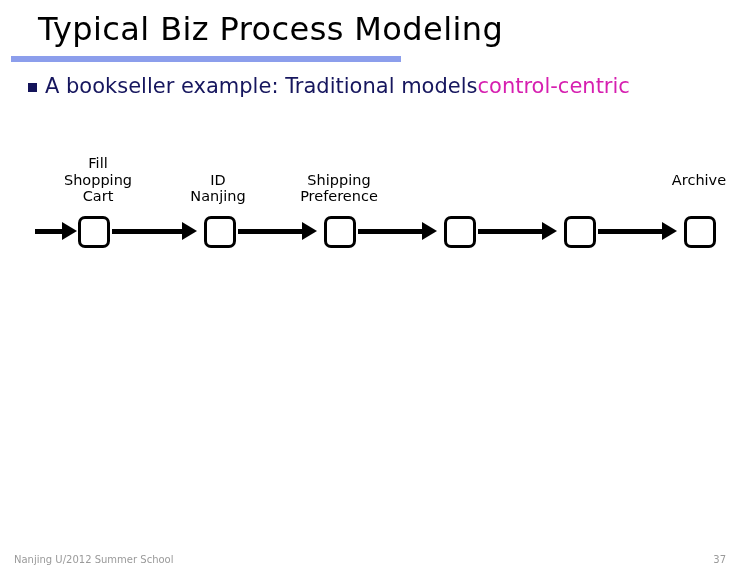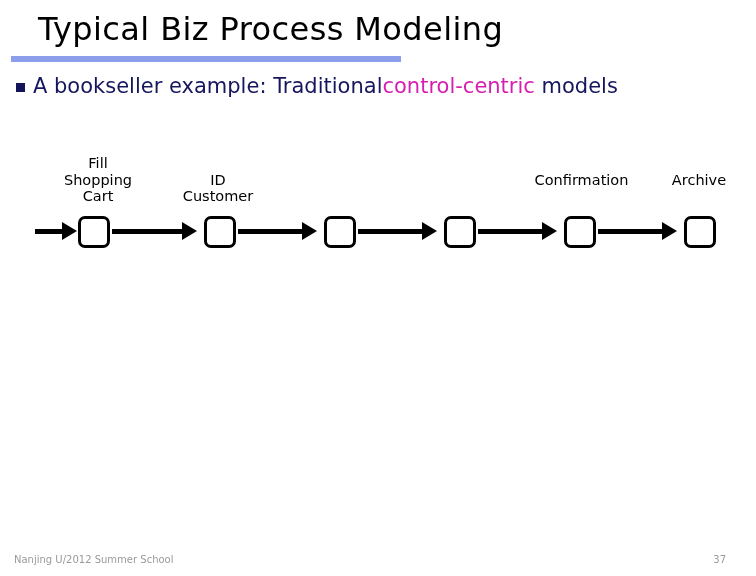--- a/index.html
+++ b/index.html
@@ -35,21 +35,21 @@
     left: 11px;
     top: 56px;
     width: 390px;
     height: 6px;
     background: #8c9eec;
   }
 
   
   #bullet-row {
     position: absolute;
-    left: 16px;
+    left: 28px;
     top: 74px;
     display: flex;
     align-items: center;
     white-space: nowrap;
     text-align: right;
   }
   #bullet-marker {
     width: 9px;
     height: 9px;
     background: #14145a;
@@ -134,55 +134,56 @@
 </style>
 </head>
 <body>
 
 <div id="slide-title">Typical Biz Process Modeling</div>
 <div id="title-rule"></div>
 
 <div id="bullet-row">
   <span id="bullet-marker"></span>
   <span class="bullet-text">A bookseller example: Traditional </span>
+  <span class="bullet-text sp"> models</span>
   <span class="bullet-text accent">control-centric</span>
-  <span class="bullet-text sp"> models</span>
 </div>
 
 <div id="process-diagram">
 
   <div class="flow-line" style="left:35px; width:32px;"></div>
   <div class="flow-head" style="left:62px;"></div>
 
   <div class="node-label" style="left:48px; width:100px;">Fill
 Shopping
 Cart</div>
   <div class="node-box" style="left:78px;"></div>
 
   <div class="flow-line" style="left:112px; width:73px;"></div>
   <div class="flow-head" style="left:182px;"></div>
 
   <div class="node-label" style="left:168px; width:100px;">ID
-Customer</div>
+Nanjing</div>
   <div class="node-box" style="left:204px;"></div>
 
   <div class="flow-line" style="left:238px; width:67px;"></div>
   <div class="flow-head" style="left:302px;"></div>
 
+  <div class="node-label" style="left:284px; width:110px;">Shipping
+Preference</div>
   <div class="node-box" style="left:324px;"></div>
 
   <div class="flow-line" style="left:358px; width:67px;"></div>
   <div class="flow-head" style="left:422px;"></div>
 
   <div class="node-box" style="left:444px;"></div>
 
   <div class="flow-line" style="left:478px; width:67px;"></div>
   <div class="flow-head" style="left:542px;"></div>
 
-  <div class="node-label" style="left:519px; width:125px; bottom:72px;">Confirmation</div>
   <div class="node-box" style="left:564px;"></div>
 
   <div class="flow-line" style="left:598px; width:67px;"></div>
   <div class="flow-head" style="left:662px;"></div>
 
   <div class="node-label" style="left:649px; width:100px; bottom:72px;text-align:center;">Archive</div>
   <div class="node-box" style="left:684px;"></div>
 </div>
 
 <div id="footer">

